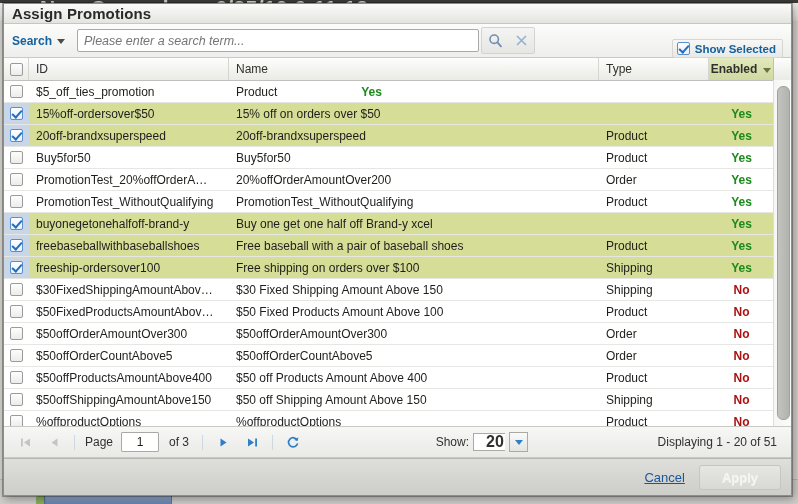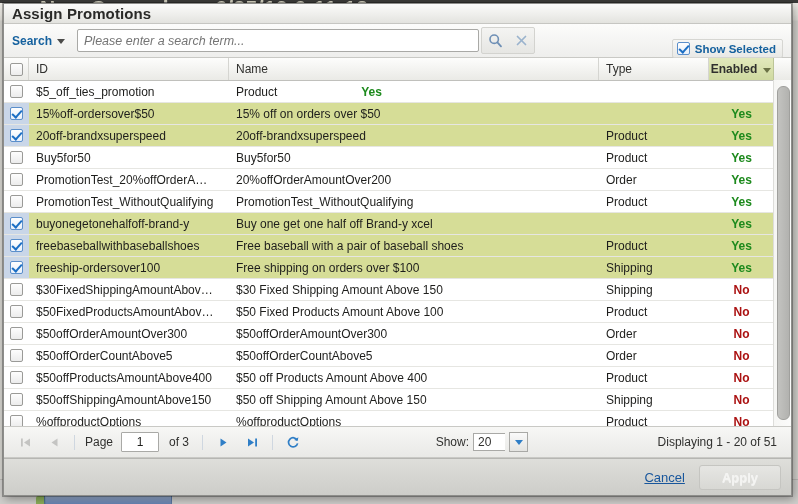--- a/index.html
+++ b/index.html
@@ -189,21 +189,21 @@
   .pbtn.disabled{opacity:.38;cursor:default;}
   .psep{width:1px;height:15px;background:#cfd7e0;margin:0 4px;}
   #pageinput{
     width:36px;height:18px;border:1px solid #a9a9a6;background:#fff;
     font-family:"Liberation Sans",sans-serif;font-size:12px;text-align:center;color:#1e1e1c;
     padding:0;outline:0;border-radius:1px;
   }
   #showsel2{margin-left:auto;display:flex;align-items:center;gap:4px;}
   #showcount{
     width:32px;height:18px;border:1px solid #a9a9a6;border-right:none;background:#fff;
-    font-size:12px;display:flex;align-items:center;padding-left:4px;box-sizing:border-box;
+    font-size:16px;display:flex;align-items:center;padding-left:12px;box-sizing:border-box;font-weight:bold;
   }
   #showdd{
     width:19px;height:20px;border:1px solid #a9a9a6;box-sizing:border-box;
     background:linear-gradient(to bottom,#fafafa,#e4e4e1);
     display:flex;align-items:center;justify-content:center;cursor:pointer;
   }
   #displaying{
     margin-left:auto;font-size:12px;color:#30302e;padding-right:6px;
   }
 

